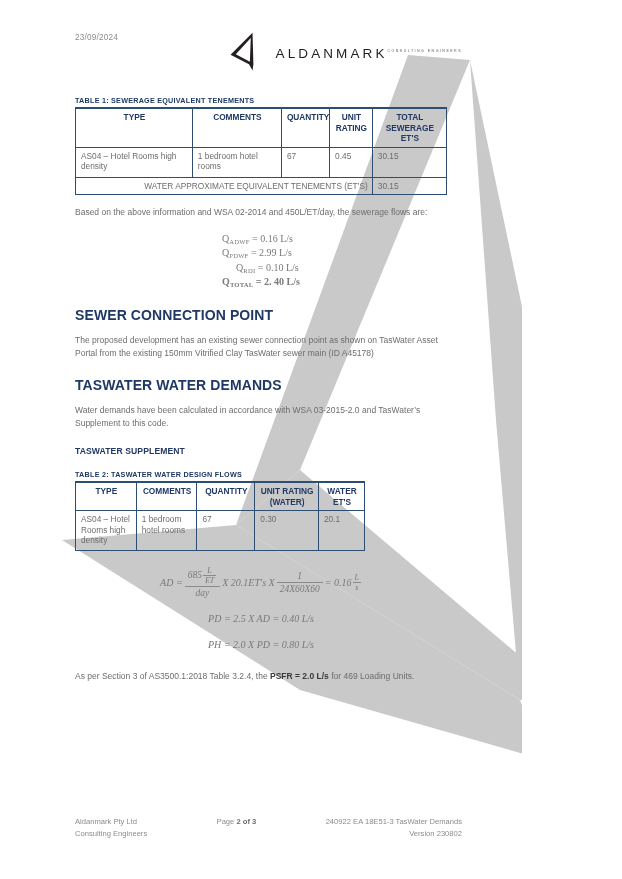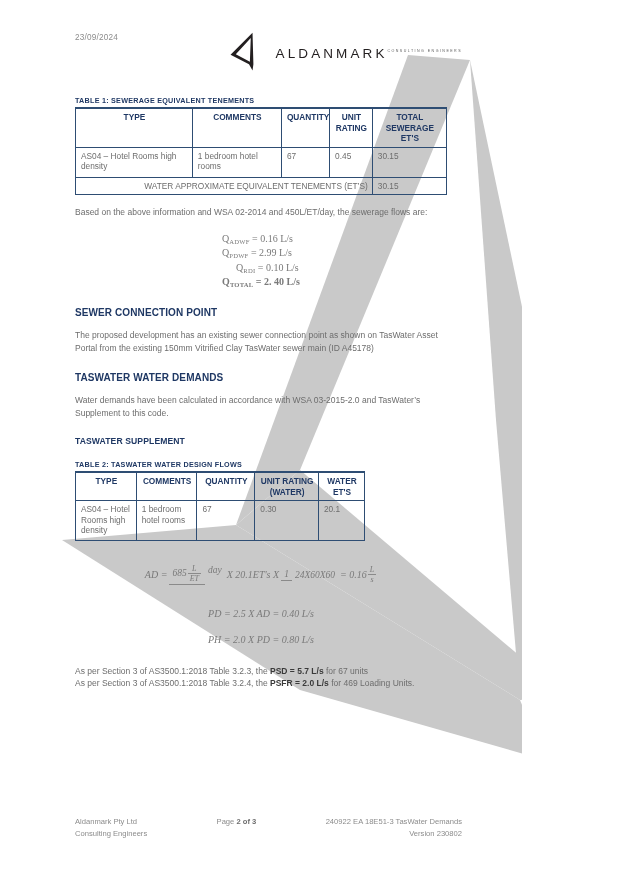--- a/index.html
+++ b/index.html
@@ -140,21 +140,21 @@
     padding-left: 5px;
   }
 
   p.body-text {
     font-size: 8.5px;
     line-height: 1.5;
     color: #6d6d6d;
     margin: 11px 0 0 0;
   }
   h2.section-head {
-    font-size: 10px;
+    font-size: 14px;
     font-weight: bold;
     color: #1f3864;
     margin: 18px 0 0 0;
     letter-spacing: .1px;
   }
   h3.sub-head {
     font-size: 8.6px;
     font-weight: bold;
     color: #1f3864;
     margin: 16px 0 0 0;
@@ -193,24 +193,24 @@
     font-family: "Liberation Serif", serif;
     font-style: italic;
     font-size: 10px;
     color: #7a7a7a;
     text-align: center;
     margin-top: 15px;
     white-space: nowrap;
   }
   .frac {
     display: inline-flex;
-    flex-direction: row;
+    flex-direction: column;
     vertical-align: middle;
     text-align: center;
-    margin: 8px 2px;
+    margin: 0 2px;
   }
   .frac .num {
     border-bottom: 1px solid #8a8a8a;
     padding: 0 3px 1px 3px;
     font-size: 9.5px;
   }
   .frac .den {
     padding: 1px 3px 0 3px;
     font-size: 9.5px;
   }
@@ -414,23 +414,20 @@
               <span class="den">s</span>
             </span>
         </span>
       </div>
 
       <div class="formula">PD = 2.5 X AD = 0.40 L/s</div>
       <div class="formula">PH = 2.0 X PD = 0.80 L/s</div>
 
       <div class="note-lines">
         <div class="note-line">
-          <span>As per Section 3 of AS3500.1:2018 Table 3.2.3, the </span><b>PSD = 5.7 L/s</b><span> for 67 units</span>
-        </div>
-        <div class="note-line">
           <span>As per Section 3 of AS3500.1:2018 Table 3.2.4, the </span><b>PSFR = 2.0 L/s</b><span> for 469 Loading Units.</span>
         </div>
       </div>
 
     </div>
   </div>
 
   <div class="footer">
     <div class="f-left">
       <div>Aldanmark Pty Ltd</div>

